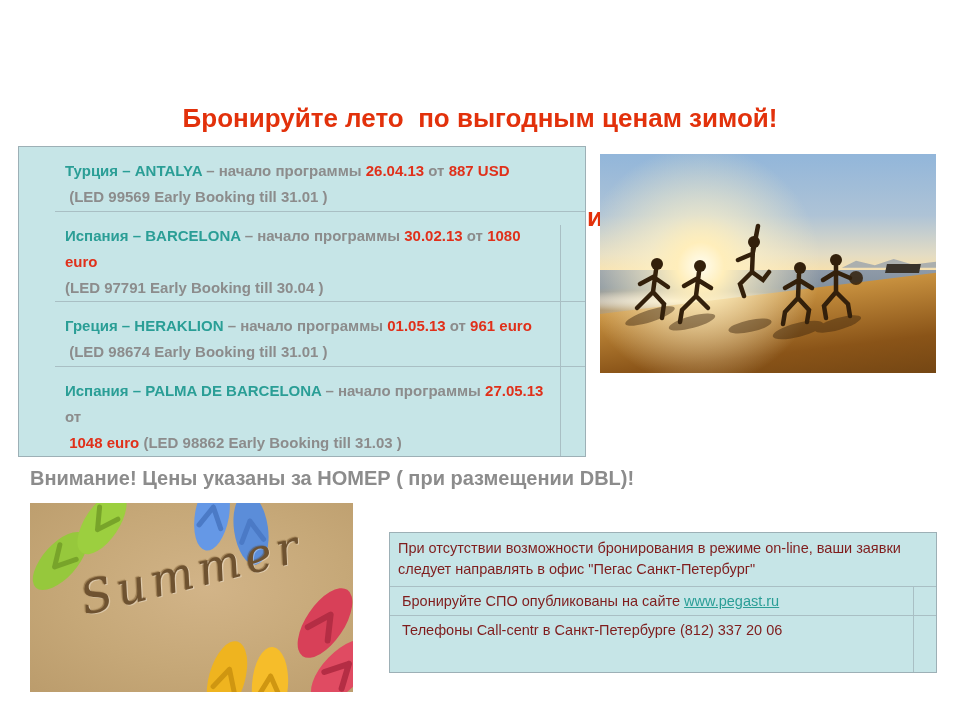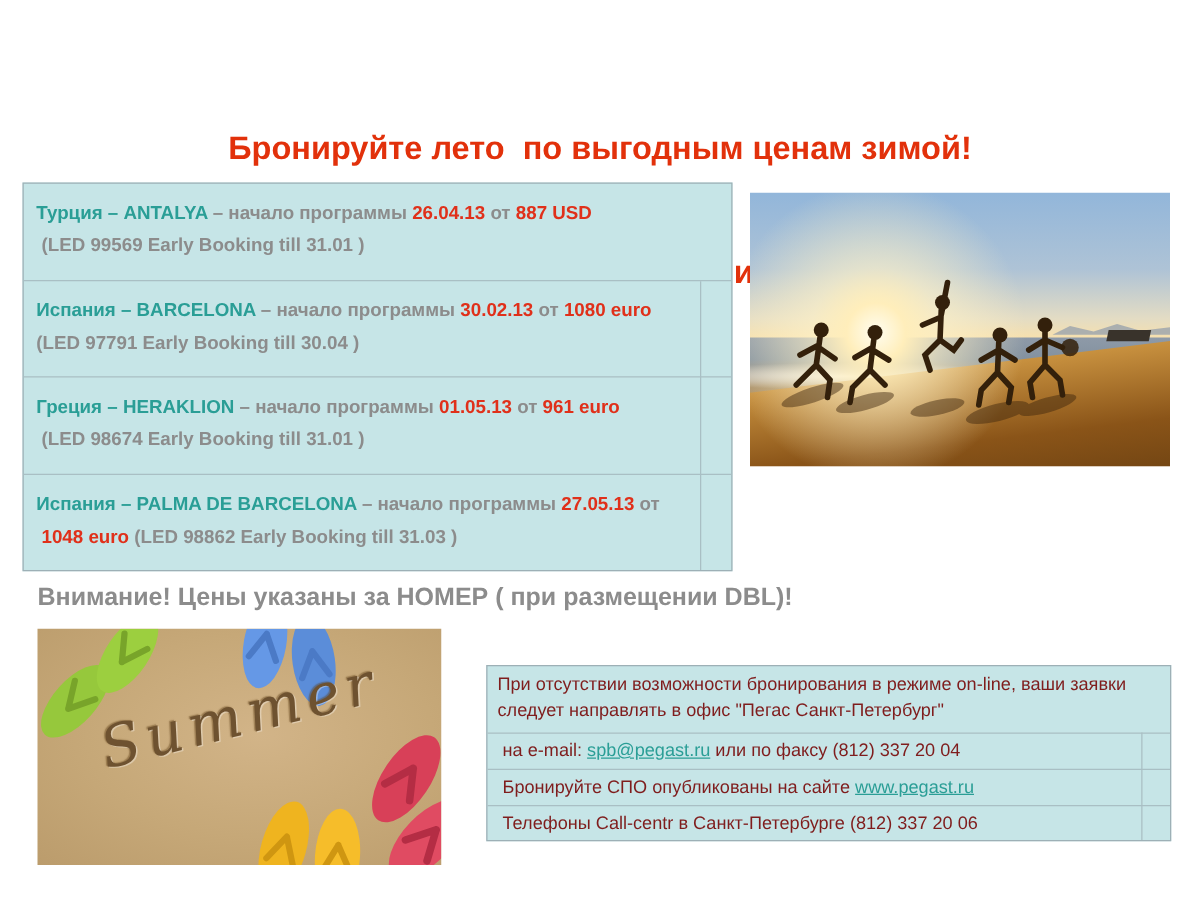--- a/index.html
+++ b/index.html
@@ -7,21 +7,21 @@
   body { font-family:"Liberation Sans","DejaVu Sans",sans-serif; }
   .page { position:relative; width:960px; height:720px; background:#ffffff; overflow:hidden; }
 
   
   .title { position:absolute; top:36px; left:0; width:100%; text-align:center;
            color:#e2310b; font-weight:bold; font-size:26px; line-height:33px; white-space:pre-wrap; }
 
   
   .offers { position:absolute; left:18px; top:146px; width:568px; height:311px;
             background:#c6e5e7; border:1px solid #9db0b6; }
-  .offer-rows { display:flex; flex-direction:column; height:100%; }
+  .offer-rows { display:flex; flex-direction:column; height:100%;padding-left:36px; }
   .offer-row { flex:1 1 0; border-top:1px solid #a9bfc4; padding:11px 30px 0 10px;
                font-weight:bold; font-size:15px; }
   .offer-row:first-child { border-top:none; }
   .offer-line { white-space:pre-wrap; line-height:26px; }
   .seg-dest  { color:#2a9e96; }
   .seg-muted { color:#8c8c8c; }
   .seg-price { color:#e0301a; }
   .offers .vdiv { position:absolute; top:78px; bottom:0; right:24px; width:1px; background:#a9bfc4; }
 
   
@@ -180,20 +180,19 @@
           <path d="M0,9 L-11,-12 M0,9 L11,-12" stroke="#cf9611" stroke-width="5" fill="none" stroke-linecap="round"></path>
         </g>
       </g>
     </svg>
     <div class="summer-word">Summer</div>
   </div>
 
   <div class="contact">
     <div id="contact-rows">
         <div class="contact-row tall"><span class="seg-plain">При отсутствии возможности бронирования в режиме on-line, ваши заявки следует направлять в офис "Пегас Санкт-Петербург"</span></div>
-        <div class="contact-row"><span class="seg-plain"> на e-mail: </span><span class="seg-link">spb@pegast.ru</span><span class="seg-plain"> или по факсу (812) 337 20 04</span></div>
         <div class="contact-row"><span class="seg-plain"> Бронируйте СПО опубликованы на сайте </span><span class="seg-link">www.pegast.ru</span></div>
         <div class="contact-row"><span class="seg-plain"> Телефоны Call-centr в Санкт-Петербурге (812) 337 20 06</span></div>
       </div>
     <div class="vdiv"></div>
   </div>
 
 </div>
 
 </body></html>

